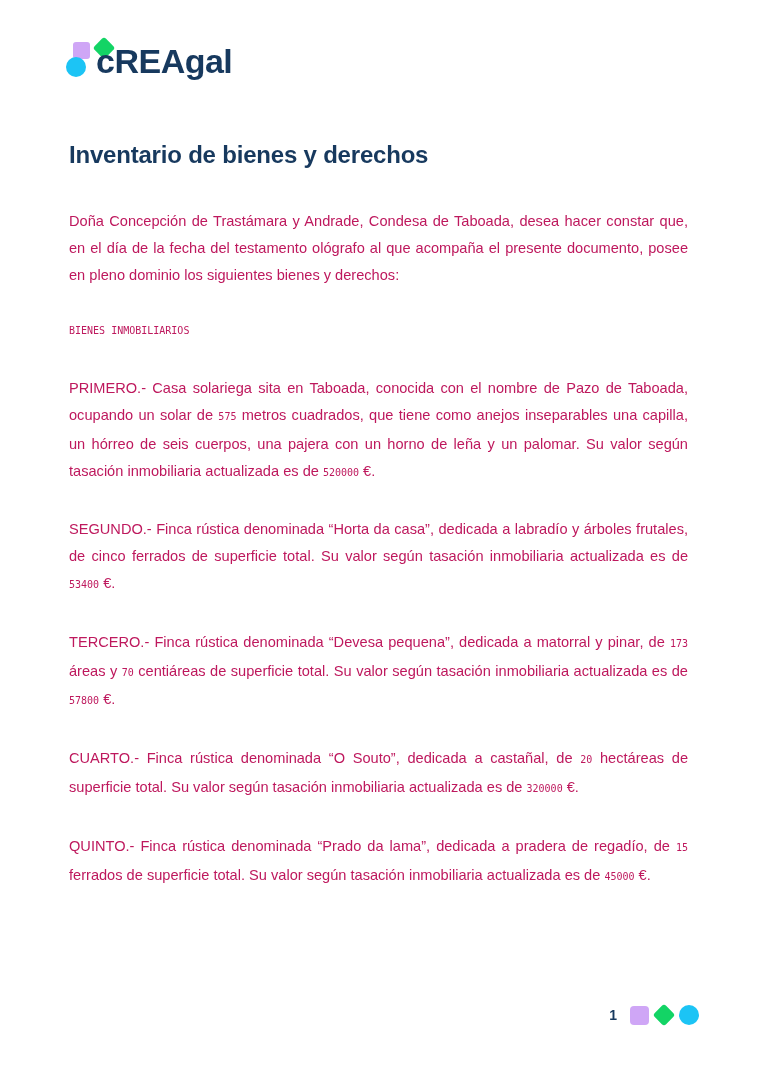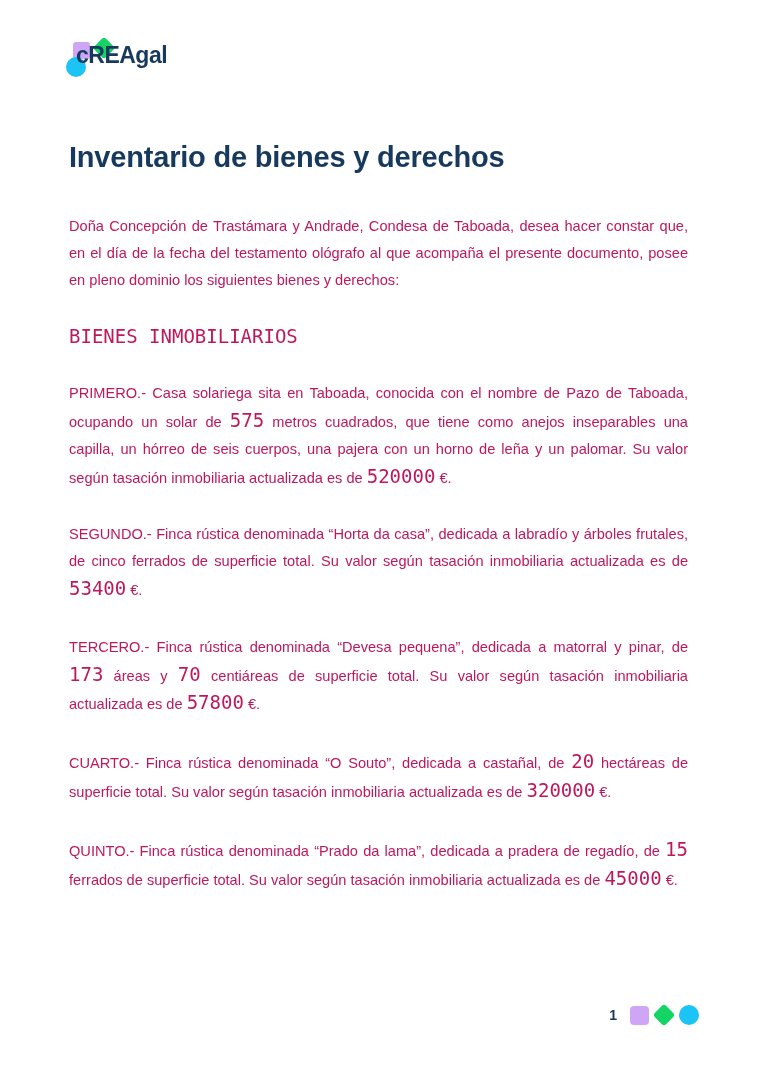--- a/index.html
+++ b/index.html
@@ -13,43 +13,43 @@
     font-family: "Liberation Sans", sans-serif;
   }
 
   
   .logo { position: absolute; left: 64px; top: 30px; width: 220px; height: 58px; }
   .logo .shape { position: absolute; }
   .logo .sq { left: 9px;  top: 12px; width: 17px; height: 17px; border-radius: 3px; }
   .logo .di { left: 32px; top: 10px; width: 16px; height: 16px; border-radius: 3px; transform: rotate(45deg); }
   .logo .ci { left: 2px;  top: 27px; width: 20px; height: 20px; border-radius: 50%; }
   .logo .logo-text {
-    position: absolute; left: 12px; top: 12px;
-    font-size: 23px; font-weight: 600; letter-spacing: -0.5px;
+    position: absolute; left: 32px; top: 12px;
+    font-size: 34px; font-weight: 600; letter-spacing: -0.5px;
   }
 
   
   .content { position: absolute; left: 69px; top: 141px; width: 619px; }
   .doc-title {
-    font-size: 29px;
+    font-size: 24px;
     font-weight: 700;
     letter-spacing: -0.2px;
     margin-bottom: 39px;
   }
   .para {
     font-size: 14.6px;
     line-height: 26.8px;
     text-align: justify;
     color: #be185d;
     margin-bottom: 30px;
   }
   .para:last-child { margin-bottom: 8px; }
   .num, .mono-heading {
     font-family: "DejaVu Sans Mono", monospace;
-    font-size: 19px;
+    font-size: 10px;
   }
 
   
   .footer {
     position: absolute; right: 59px; top: 1005px;
     display: flex; align-items: center; gap: 5px;
   }
   .footer .page-num { font-size: 14px; font-weight: 700; margin-right: 8px; }
   .footer .sq { width: 19px; height: 19px; border-radius: 4px; }
   .footer .di { width: 16px; height: 16px; border-radius: 3px; transform: rotate(45deg); margin: 0 2px; }

